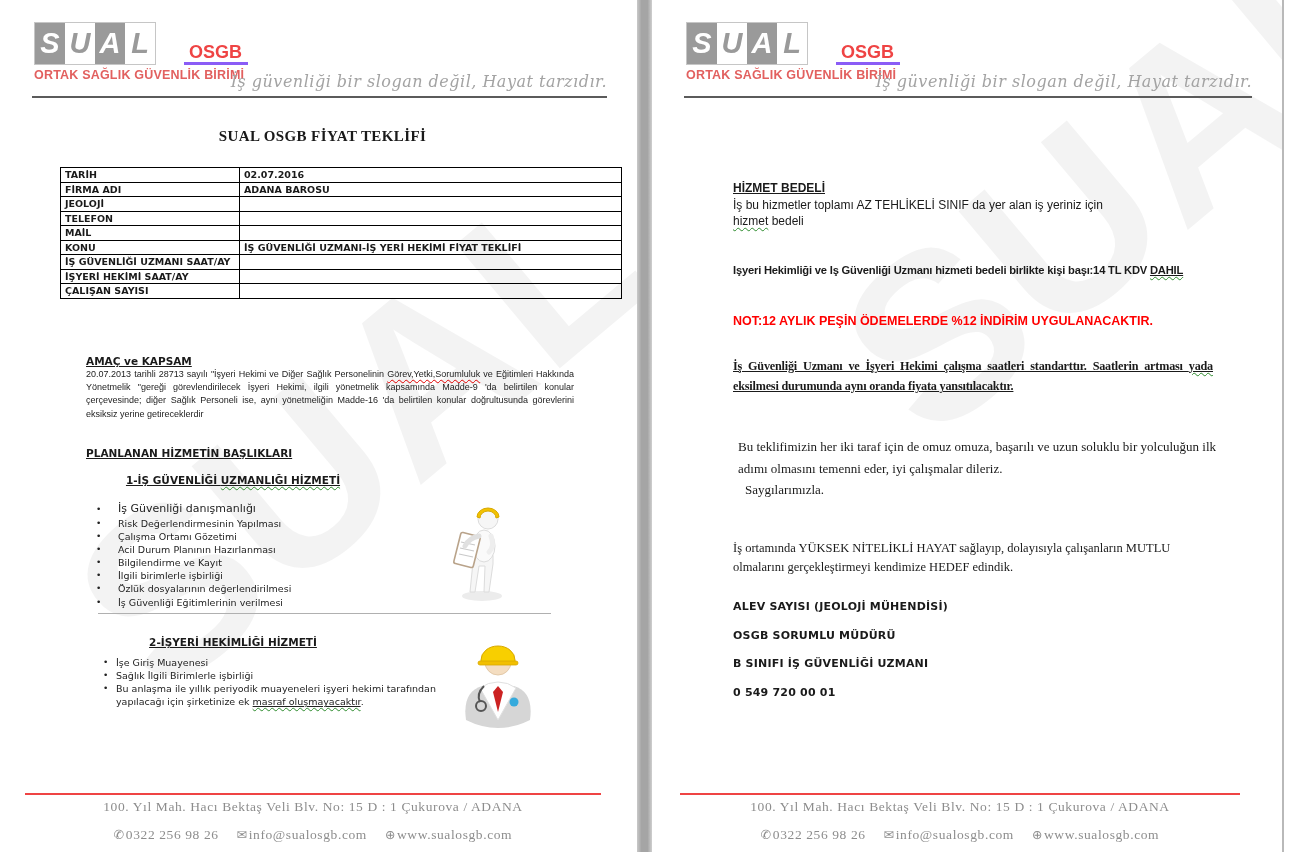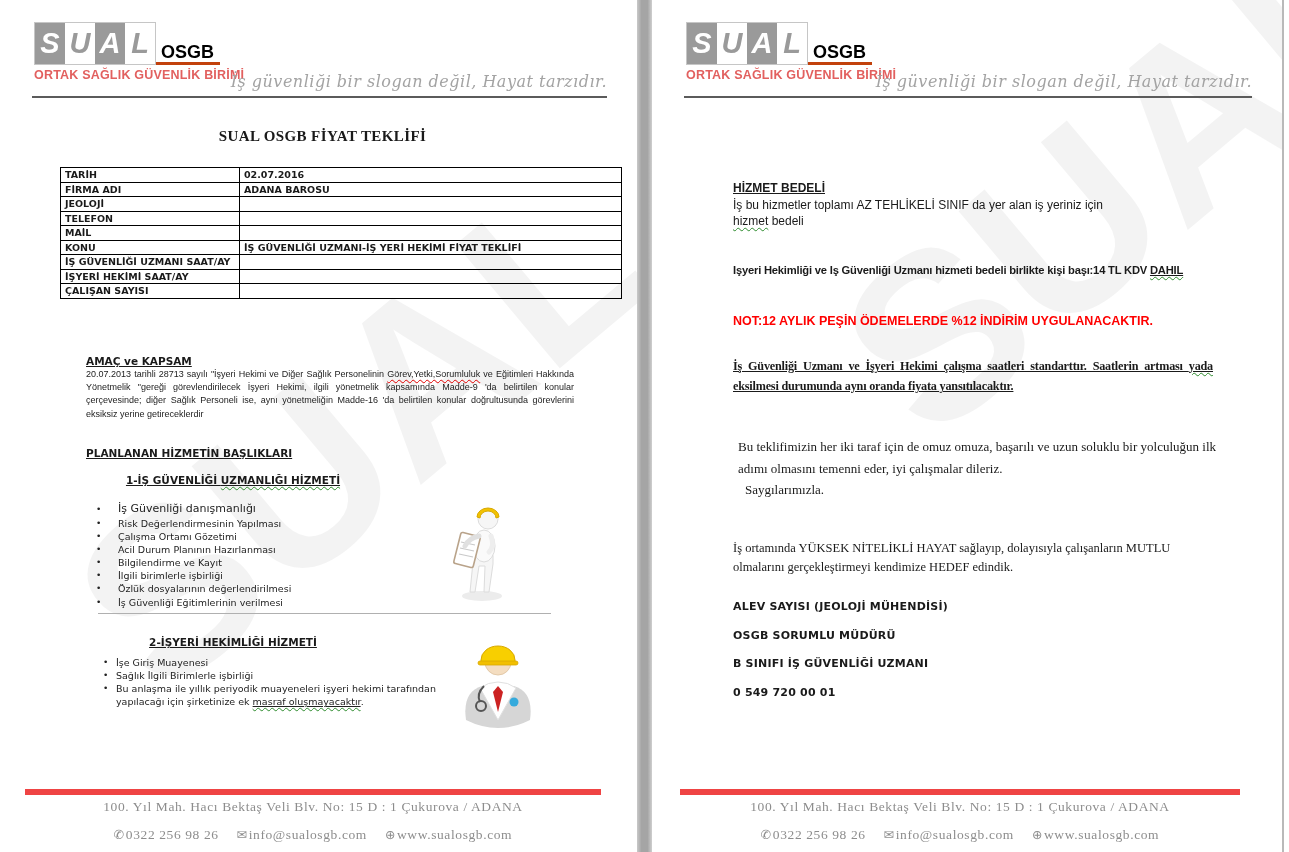--- a/index.html
+++ b/index.html
@@ -23,29 +23,29 @@
   
   .page-header{position:absolute;left:32px;right:30px;top:22px;height:74px;
                border-bottom:2px solid #5b5b5b;z-index:2;}
   .logo{position:absolute;left:2px;top:0;}
   .logo-top{display:flex;align-items:flex-end;}
   .logo-blocks{display:flex;border:1px solid #c6c6c6;background:#fff;}
   .lb{width:30px;height:41px;display:flex;align-items:center;justify-content:center;
       font:italic 800 29px "Liberation Sans",sans-serif;}
   .lb.dark{background:#9a9a9a;color:#ffffff;}
   .lb.light{background:#ffffff;color:#9a9a9a;}
-  .osgb{font:bold 18px "Liberation Sans",sans-serif;color:#000000;
-        padding:0 6px 0 5px;border-bottom:3px solid #c2410c;line-height:20px;}
+  .osgb{font:bold 18px "Liberation Sans",sans-serif;color:#ef4444;
+        padding:0 6px 0 5px;border-bottom:3px solid #8b5cf6;line-height:20px;margin-left:28px;}
   .logo-sub{margin-top:3px;font:bold 12.5px "Liberation Sans",sans-serif;
             color:#e2605f;letter-spacing:.2px;}
   .tagline{position:absolute;right:0;bottom:5px;font:italic 16px "DejaVu Serif",serif;
            color:#a3a3a3;letter-spacing:.5px;}
 
   
-  .page-footer{position:absolute;bottom:9px;border-top:6px solid #ef4444;
+  .page-footer{position:absolute;bottom:9px;border-top:2px solid #ef4444;
                padding-top:4px;text-align:center;z-index:2;
                font:13.5px "Liberation Serif",serif;color:#8d8d8d;letter-spacing:.6px;}
   #page-left .page-footer{left:25px;right:36px;}
   #page-right .page-footer{left:28px;right:42px;}
   .foot-line2{margin-top:12px;}
   .f-ic{font-family:"DejaVu Sans",sans-serif;font-size:12.5px;margin:0 1px 0 14px;}
   .f-ic.first{margin-left:0;}
 
   
   .u{text-decoration-line:underline;text-decoration-thickness:1px;}

